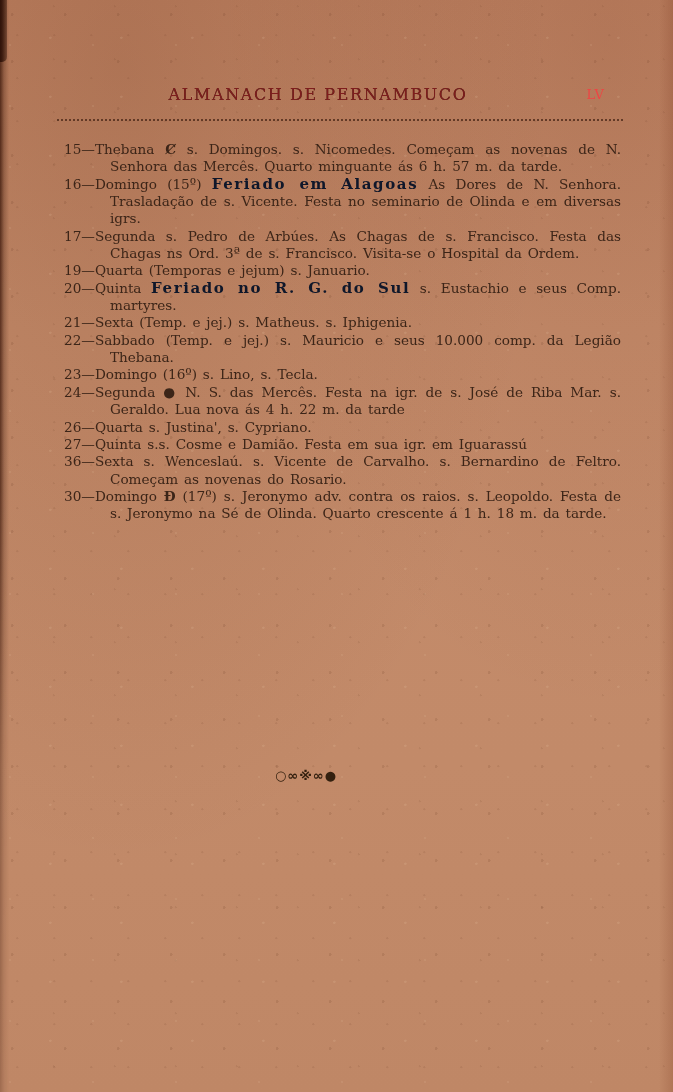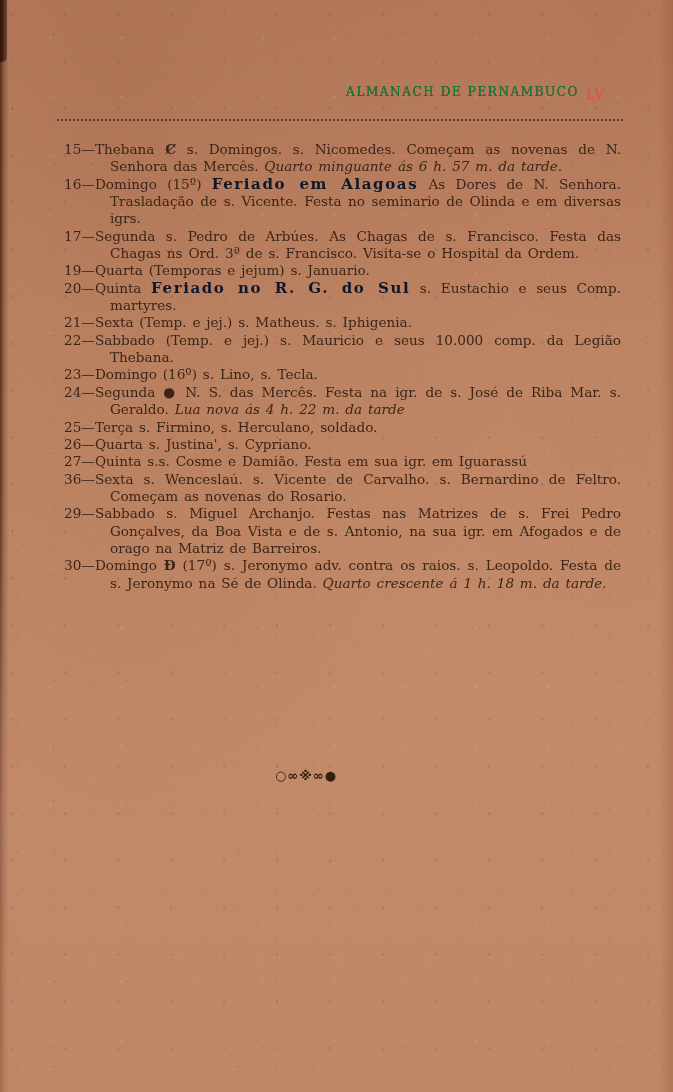--- a/index.html
+++ b/index.html
@@ -36,43 +36,43 @@
     border-radius: 0 0 5px 0;
   }
   .edge-right {
     position: absolute; right: 0; top: 0; bottom: 0; width: 14px;
     background: linear-gradient(to left, rgba(120,55,30,0.22), rgba(120,55,30,0));
   }
   .header {
     position: absolute; top: 85px; left: 57px; width: 566px; height: 20px;
   }
   .title {
-    display: block; text-align: right; padding-right: 44px;
-    font-size: 12px; letter-spacing: 1.6px; color: #15803d;
+    display: block; text-align: center; padding-right: 44px;
+    font-size: 16px; letter-spacing: 1.6px; color: #7f1d1d;
     text-shadow: 0 0 0.4px #412718;
   }
   .folio {
     position: absolute; right: 18px; top: 2px;
     font-size: 13px; letter-spacing: 1px; color: #ef4444;
   }
   .rule {
     position: absolute; top: 119px; left: 57px; width: 566px; height: 0;
     border-top: 2px dotted rgba(72,38,22,0.75);
   }
   .entries {
     position: absolute; top: 141px; left: 64px; width: 557px;
     font-size: 13.6px; line-height: 17.35px; word-spacing: 1.5px;
     color: #3c2518;
   }
   .entry {
     margin: 0; padding-left: 46px; text-indent: -46px;
     text-align: justify;
   }
   .seg-regular { }
-  .seg-italic { font-style: italic; }
+  .seg-italic { }
   .seg-bold {
     font-weight: bold; font-size: 15px; letter-spacing: 1.6px;
     color: #0f172a; word-spacing: 2px;
   }
   .seg-symbol { font-weight: bold; }
   .ornament {
     position: absolute; top: 768px; left: 0; width: 612px;
     text-align: center;
     font-family: "DejaVu Sans", sans-serif;
     font-size: 13px; font-weight: bold; letter-spacing: 1px;
@@ -97,21 +97,19 @@
 <div class="entries">
     <p class="entry"><span class="day">15—</span><span class="seg-regular">Thebana </span><span class="seg-symbol">Ȼ</span><span class="seg-regular"> s. Domingos. s. Nicomedes. Começam as novenas de N. Senhora das Mercês. </span><span class="seg-italic">Quarto minguante ás 6 h. 57 m. da tarde.</span></p>
     <p class="entry"><span class="day">16—</span><span class="seg-regular">Domingo (15º) </span><span class="seg-bold">Feriado em Alagoas</span><span class="seg-regular"> As Dores de N. Senhora. Trasladação de s. Vicente. Festa no seminario de Olinda e em diversas igrs.</span></p>
     <p class="entry"><span class="day">17—</span><span class="seg-regular">Segunda s. Pedro de Arbúes. As Chagas de s. Francisco. Festa das Chagas ns Ord. 3ª de s. Francisco. Visita-se o Hospital da Ordem.</span></p>
     <p class="entry"><span class="day">19—</span><span class="seg-regular">Quarta (Temporas e jejum) s. Januario.</span></p>
     <p class="entry"><span class="day">20—</span><span class="seg-regular">Quinta </span><span class="seg-bold">Feriado no R. G. do Sul</span><span class="seg-regular"> s. Eustachio e seus Comp. martyres.</span></p>
     <p class="entry"><span class="day">21—</span><span class="seg-regular">Sexta (Temp. e jej.) s. Matheus. s. Iphigenia.</span></p>
     <p class="entry"><span class="day">22—</span><span class="seg-regular">Sabbado (Temp. e jej.) s. Mauricio e seus 10.000 comp. da Legião Thebana.</span></p>
     <p class="entry"><span class="day">23—</span><span class="seg-regular">Domingo (16º) s. Lino, s. Tecla.</span></p>
     <p class="entry"><span class="day">24—</span><span class="seg-regular">Segunda </span><span class="seg-symbol">●</span><span class="seg-regular"> N. S. das Mercês. Festa na igr. de s. José de Riba Mar. s. Geraldo. </span><span class="seg-italic">Lua nova ás 4 h. 22 m. da tarde</span></p>
-    <p class="entry"><span class="day">25—</span><span class="seg-regular">Terça s. Firmino, s. Herculano, soldado.</span></p>
     <p class="entry"><span class="day">26—</span><span class="seg-regular">Quarta s. Justina', s. Cypriano.</span></p>
     <p class="entry"><span class="day">27—</span><span class="seg-regular">Quinta s.s. Cosme e Damião. Festa em sua igr. em Iguarassú</span></p>
     <p class="entry"><span class="day">36—</span><span class="seg-regular">Sexta s. Wenceslaú. s. Vicente de Carvalho. s. Bernardino de Feltro. Começam as novenas do Rosario.</span></p>
-    <p class="entry"><span class="day">29—</span><span class="seg-regular">Sabbado s. Miguel Archanjo. Festas nas Matrizes de s. Frei Pedro Gonçalves, da Boa Vista e de s. Antonio, na sua igr. em Afogados e de orago na Matriz de Barreiros.</span></p>
     <p class="entry"><span class="day">30—</span><span class="seg-regular">Domingo </span><span class="seg-symbol">Đ</span><span class="seg-regular"> (17º) s. Jeronymo adv. contra os raios. s. Leopoldo. Festa de s. Jeronymo na Sé de Olinda. </span><span class="seg-italic">Quarto crescente á 1 h. 18 m. da tarde.</span></p>
   </div>
 
 <div class="ornament">○∞※∞●</div>
 
 </body></html>

